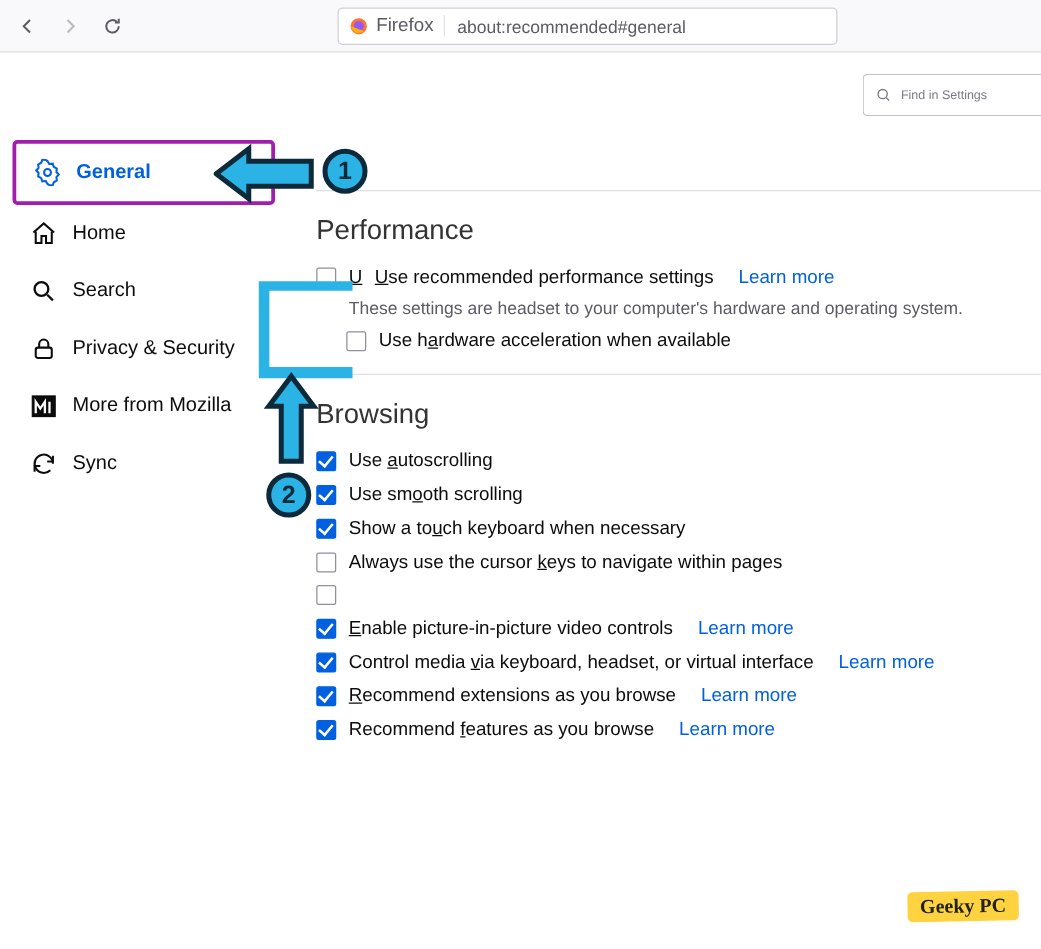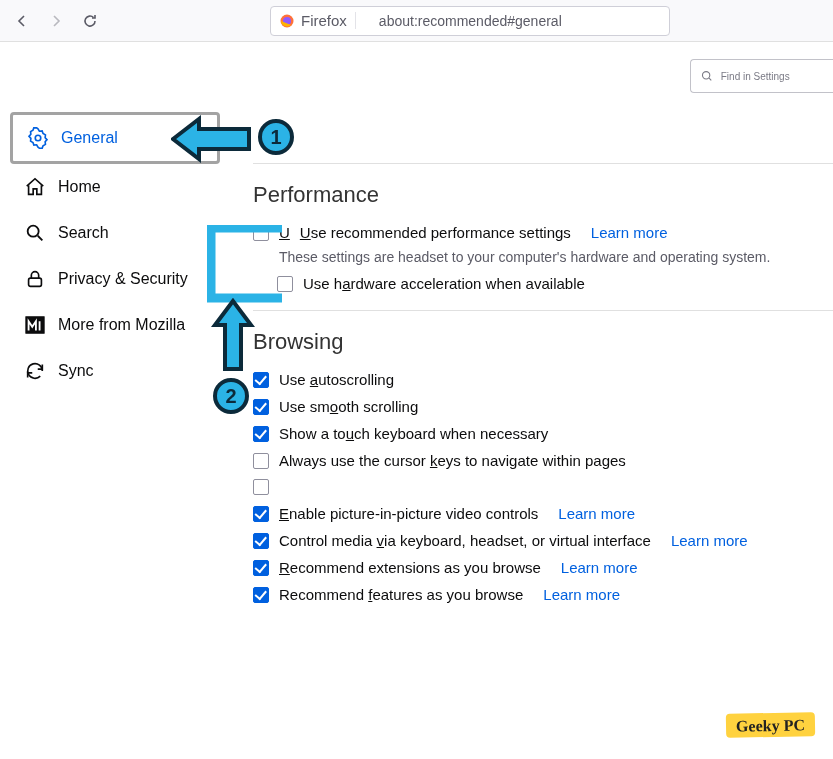--- a/index.html
+++ b/index.html
@@ -1,41 +1,41 @@
 <!DOCTYPE html>
 <html><head>
 <meta charset="utf-8">
 <style>
 * { box-sizing: border-box; margin: 0; padding: 0; }
 body { font-family: "Segoe UI", Arial, sans-serif; font-size: 15px; color: #0c0c0d; background: #fff; width: 833px; height: 759px; overflow: hidden; position: relative; }
 
 
 .toolbar { height: 42px; border-bottom: 1px solid #e0e0e0; background: #f9f9fb; display: flex; align-items: center; padding: 0 8px; gap: 6px; }
 .tb-btn { width: 28px; height: 28px; display: flex; align-items: center; justify-content: center; border-radius: 4px; color: #5b5b66; }
-.urlbox { margin-left: 160px; height: 30px; background: #fff; border: 1px solid #cfcfd8; border-radius: 4px; display: flex; align-items: center; padding: 0 8px; gap: 23px; flex: 0 0 auto; width: 400px; }
+.urlbox { margin-left: 160px; height: 30px; background: #fff; border: 1px solid #cfcfd8; border-radius: 4px; display: flex; align-items: center; padding: 0 8px; gap: 10px; flex: 0 0 auto; width: 400px; }
 .identity { display: flex; align-items: center; gap: 6px; padding-right: 8px; border-right: 1px solid #e3e3e8; color: #5b5b66; }
 .identity svg { width: 16px; height: 16px; }
 .url-text { color: #5b5b66; font-size: 14px; }
 
 
 .find-wrap { position: absolute; top: 59px; right: 0; width: 143px; height: 34px; border: 1px solid #c2c2c9; border-right: none; border-radius: 4px 0 0 4px; display: flex; align-items: center; padding: 0 10px; gap: 8px; color: #5b5b66; background: #fff; }
 .find-wrap input { border: none; outline: none; font-size: 10px; color: #0c4a6e; width: 100%; background: transparent; }
 .find-wrap input::placeholder { color: #7a7a85; }
 
 
 .sidebar { position: absolute; left: 10px; top: 112px; width: 210px; }
 .cat { display: flex; align-items: center; gap: 12px; padding: 12px 14px; border-radius: 4px; cursor: pointer; }
 .cat svg { width: 22px; height: 22px; stroke: #0c0c0d; }
 .cat-label { font-size: 16px; }
-.cat.selected { border: 3px solid #a3a3a3; }
+.cat.selected { border: 3px solid #a21caf; font-weight: bold; }
 .cat.selected .cat-label { color: #0060df; }
 .cat.selected svg { stroke: #0060df; fill: none; }
 
 
-.content { position: absolute; left: 253px; top: 163px; right: 0; }
+.content { position: absolute; left: 253px; top: 152px; right: 0; }
 .hr { height: 1px; background: #e0e0e0; margin: 18px 0 18px 0; }
 h2 { font-weight: 500; font-size: 22px; color: #333; margin-bottom: 16px; }
 
 .row { display: flex; align-items: center; gap: 10px; margin: 10px 0; }
 .sub { margin-left: 26px; color: #5b5b66; font-size: 14px; margin-top: -2px; margin-bottom: 10px; }
 .indent { margin-left: 24px; }
 
 .chk { appearance: none; width: 16px; height: 16px; border: 1px solid #8f8f9d; border-radius: 2px; display: inline-flex; align-items: center; justify-content: center; cursor: pointer; flex-shrink: 0; }
 .chk:checked { background: #0060df; border-color: #0060df; }
 .chk:checked::after { content: ""; width: 9px; height: 5px; border: 2px solid #fff; border-top: none; border-right: none; transform: rotate(-50deg) translateY(-1px); }

